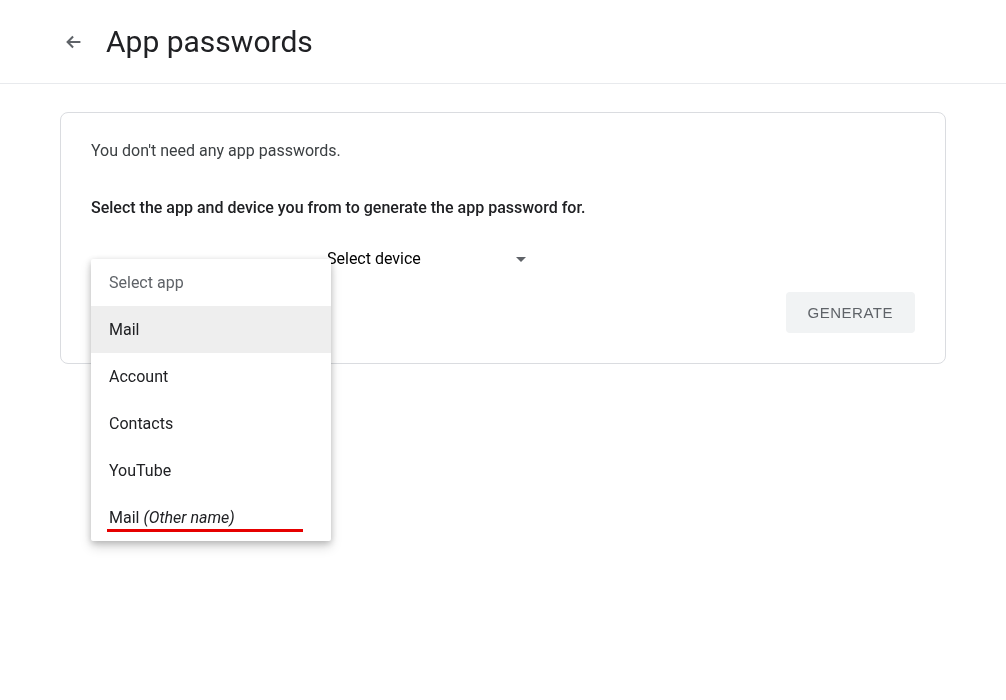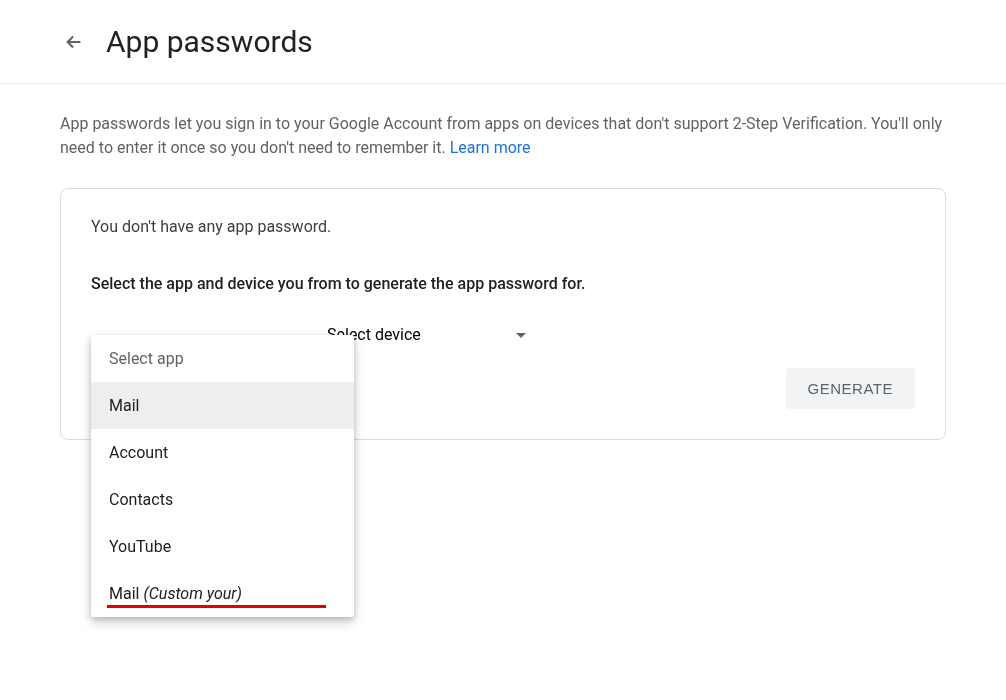--- a/index.html
+++ b/index.html
@@ -110,21 +110,21 @@
       padding: 12px 22px;
       border-radius: 4px;
       cursor: pointer;
       text-transform: uppercase;
     }
     
     .dropdown {
       position: absolute;
       top: 146px;
       left: 30px;
-      width: 263px;
+      width: 240px;
       background: #fff;
       box-shadow: 0 2px 6px rgba(0,0,0,0.2), 0 6px 12px rgba(0,0,0,0.15);
       border-radius: 2px;
       z-index: 10;
     }
     .dropdown-item {
       padding: 14px 18px;
       font-size: 16px;
       color: #202124;
       cursor: pointer;
@@ -161,26 +161,23 @@
   <span class="back-arrow">
     <svg viewBox="0 0 24 24" fill="none" stroke="#5f6368" stroke-width="2.2">
       <path d="M19 12H5"></path>
       <path d="M11 18L5 12L11 6"></path>
     </svg>
   </span>
   <h1 class="title">App passwords</h1>
 </div>
 
 <div class="content">
-  <p class="description">
-    <span>App passwords let you sign in to your Google Account from apps on devices that don't support 2-Step Verification. You'll only need to enter it once so you don't need to remember it. </span><a class="learn-more">Learn more</a>
-  </p>
 
   <div class="card">
-    <p class="no-passwords">You don't have any app password.</p>
+    <p class="no-passwords">You don't need any app passwords.</p>
     <p class="select-prompt">Select the app and device you from to generate the app password for.</p>
     <div class="selectors">
       <div style="width:200px;"></div>
       <div class="select-control">
         <span>Select device</span>
         <span class="caret">
           <svg viewBox="0 0 12 8">
               <path d="M1 1 L6 6 L11 1 Z"></path>
             </svg>
         </span>
@@ -190,19 +187,19 @@
       <button class="generate-btn">GENERATE</button>
     </div>
 
     <div class="dropdown">
       <div class="dropdown-item placeholder">Select app</div>
       <div class="dropdown-item highlighted">Mail</div>
       <div class="dropdown-item">Account</div>
       <div class="dropdown-item">Contacts</div>
       <div class="dropdown-item">YouTube</div>
       <div class="dropdown-item last">
-        <span class="other-main">Mail </span><span class="other-suffix">(Custom your)</span>
+        <span class="other-main">Mail </span><span class="other-suffix">(Other name)</span>
         <div class="underline-red"></div>
       </div>
     </div>
 
   </div>
 </div>
 
 </body></html>

